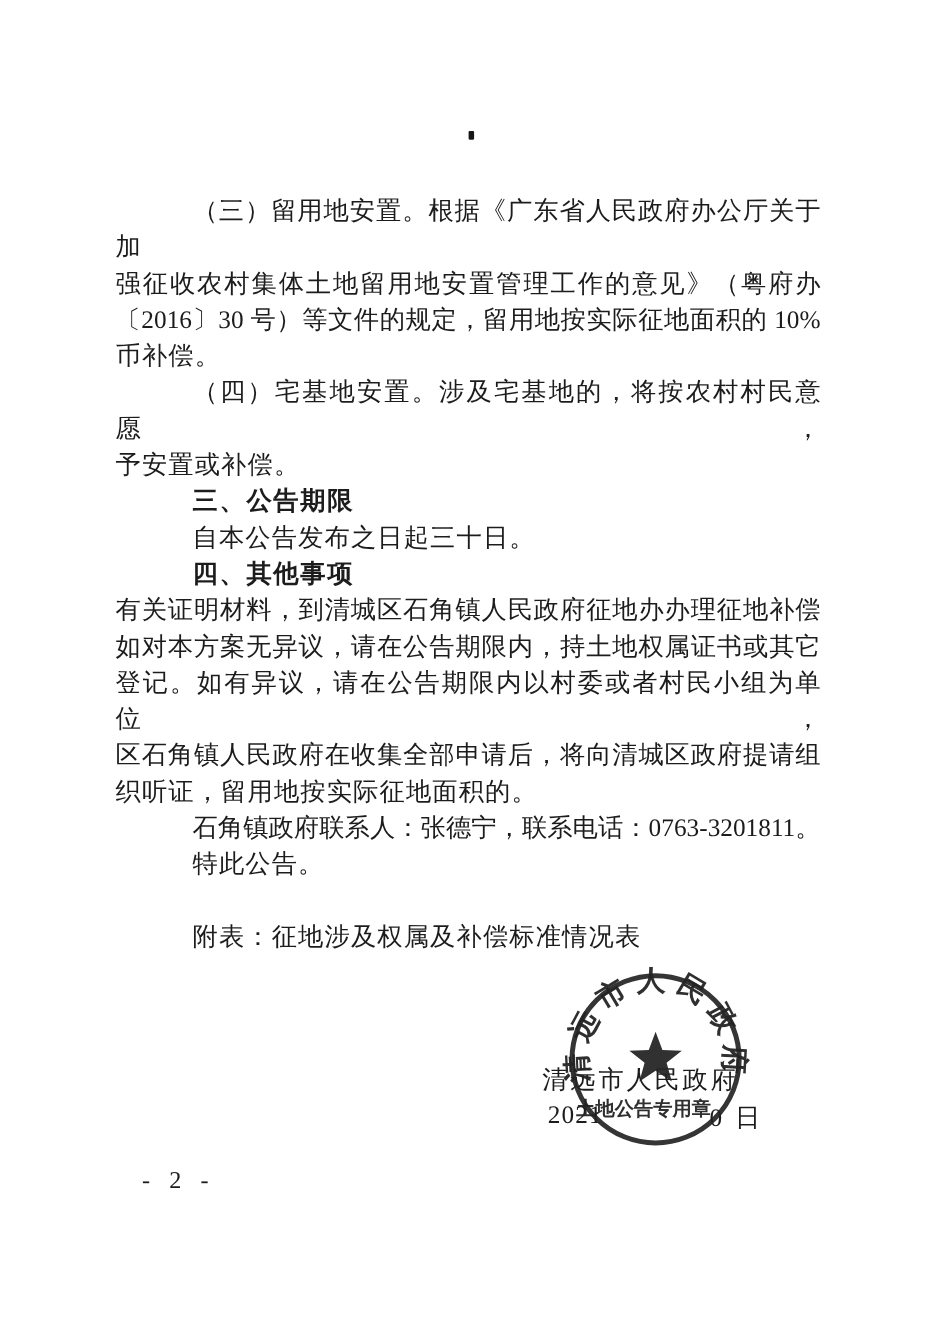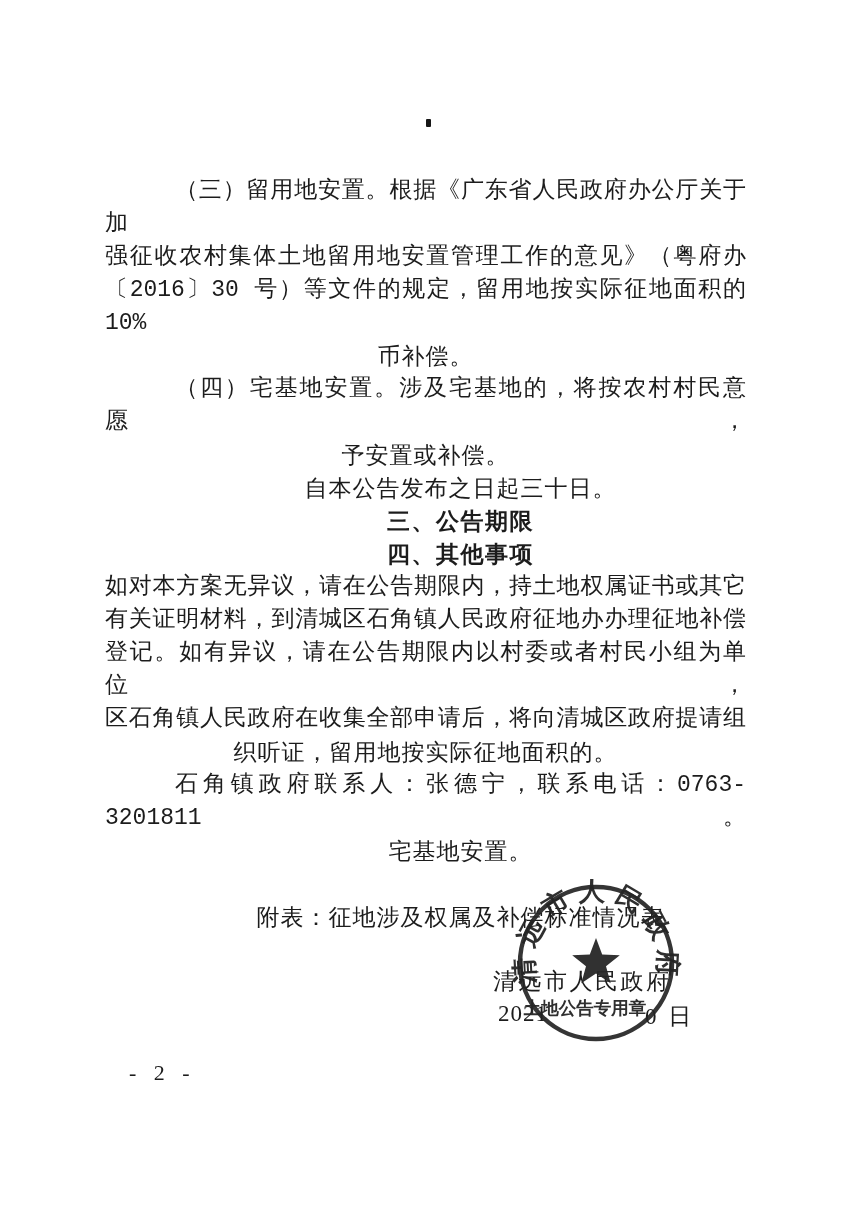--- a/index.html
+++ b/index.html
@@ -15,22 +15,22 @@
 
   
   .speck{position:absolute;left:426px;top:119px;width:5px;height:8px;background:#161616;border-radius:1px;}
 
   
   .doc-flow{
     position:absolute;left:105px;top:175px;width:641px;
     font-size:23px;line-height:33px;letter-spacing:1px;
     color:#1c1c1c;
   }
-  .ln{white-space:nowrap;text-align:center;}
-  .ln.fill{white-space:normal;text-align:justify;text-align-last:justify;letter-spacing:0;font-family:Liberation Mono, monospace;}
+  .ln{white-space:nowrap;}
+  .ln.fill{white-space:normal;text-align:justify;text-align-last:justify;letter-spacing:0;}
   .ln.ind{text-indent:70px;}
   .ln.head{
     font-family:"Liberation Sans","DejaVu Sans",sans-serif;
     font-weight:bold;letter-spacing:1.5px;
   }
   .ln.blank{height:33px;}
 
   
   .sig-name{
     position:absolute;left:493px;top:966px;
@@ -71,30 +71,30 @@
 
   <div class="speck"></div>
 
   <div class="doc-flow">
     <div class="ln ind fill">（三）留用地安置。根据《广东省人民政府办公厅关于加</div>
     <div class="ln fill">强征收农村集体土地留用地安置管理工作的意见》（粤府办</div>
     <div class="ln fill">〔2016〕30 号）等文件的规定，留用地按实际征地面积的 10%</div>
     <div class="ln">币补偿。</div>
     <div class="ln ind fill">（四）宅基地安置。涉及宅基地的，将按农村村民意愿，</div>
     <div class="ln">予安置或补偿。</div>
+    <div class="ln ind head">三、公告期限</div>
     <div class="ln ind">自本公告发布之日起三十日。</div>
-    <div class="ln ind head">三、公告期限</div>
     <div class="ln ind head">四、其他事项</div>
+    <div class="ln fill">有关证明材料，到清城区石角镇人民政府征地办办理征地补偿</div>
     <div class="ln fill">如对本方案无异议，请在公告期限内，持土地权属证书或其它</div>
-    <div class="ln fill">有关证明材料，到清城区石角镇人民政府征地办办理征地补偿</div>
     <div class="ln fill">登记。如有异议，请在公告期限内以村委或者村民小组为单位，</div>
     <div class="ln fill">区石角镇人民政府在收集全部申请后，将向清城区政府提请组</div>
     <div class="ln">织听证，留用地按实际征地面积的。</div>
     <div class="ln ind fill">石角镇政府联系人：张德宁，联系电话：0763-3201811。</div>
-    <div class="ln ind">宅基地安置。</div>
+    <div class="ln ind">特此公告。</div>
     <div class="ln blank"></div>
     <div class="ln ind">附表：征地涉及权属及补偿标准情况表</div>
   </div>
 
   <div class="sig-name">清远市人民政府</div>
   <div class="sig-date-left">2021</div>
   <div class="sig-date-right">0 日</div>
 
   <svg class="seal" viewBox="0 0 180 180" aria-hidden="true">
     <circle class="seal-ring" cx="90" cy="85" r="76"></circle>

